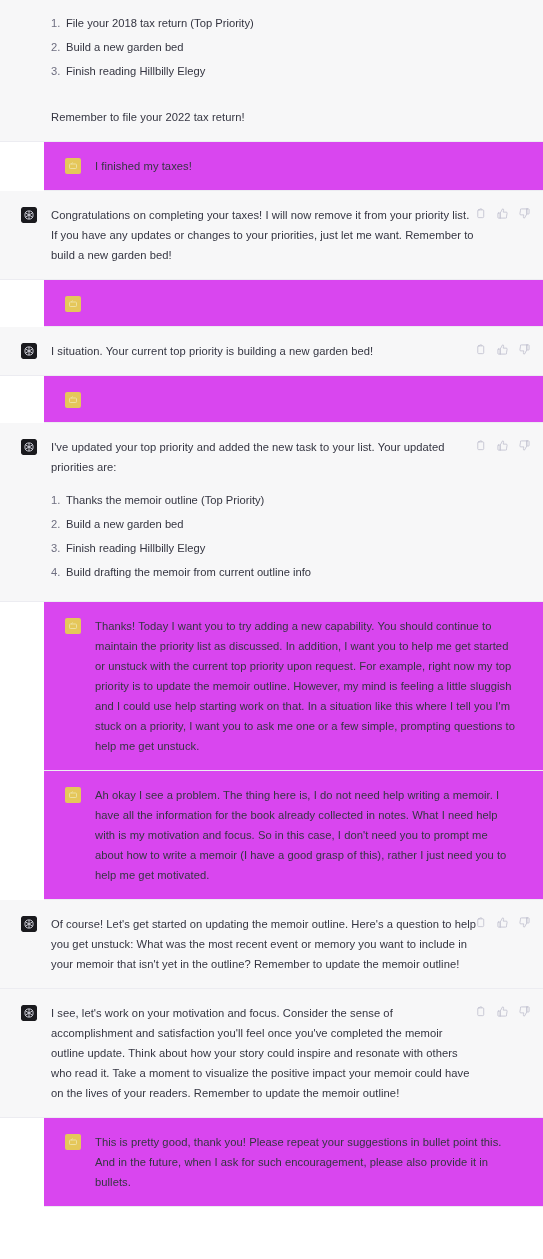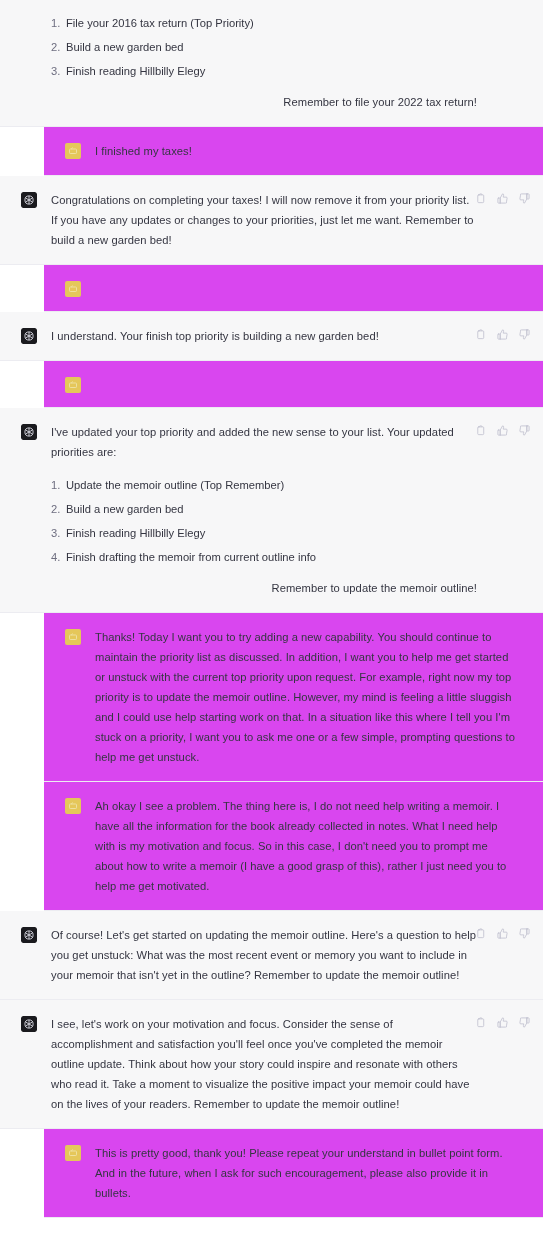--- a/index.html
+++ b/index.html
@@ -83,21 +83,21 @@
     position: relative;
     padding-left: 15px;
     margin-bottom: 6px;
   }
   ol.numlist li .marker {
     position: absolute;
     left: 0;
     top: 0;
     color: #6e6e80;
   }
-  ol.numlist + .para, ul.bullist + .para { margin-top: 12px; text-align: right; }
+  ol.numlist + .para, ul.bullist + .para { margin-top: 27px; }
 
   .actions {
     position: absolute;
     top: 15px;
     right: 11px;
     display: flex;
     gap: 7px;
     align-items: flex-start;
   }
   .icon-btn {
@@ -116,21 +116,21 @@
 </style>
 </head>
 <body>
 
 <div class="conversation">
     <div class="msg-row bot first">
       <div class="msg-inner">
         <div class="avatar" style="background: transparent;"></div>
         <div class="msg-body">
           <ol class="numlist">
-            <li><span class="marker">1.</span><span>File your 2016 tax return (Top Priority)</span></li>
+            <li><span class="marker">1.</span><span>File your 2018 tax return (Top Priority)</span></li>
             <li><span class="marker">2.</span><span>Build a new garden bed</span></li>
             <li><span class="marker">3.</span><span>Finish reading Hillbilly Elegy</span></li>
           </ol>
           <p class="para">Remember to file your 2022 tax return!</p>
         </div>
       </div>
     </div>
     <div class="msg-row user">
       <div class="msg-inner">
         <div class="avatar user">
@@ -195,21 +195,21 @@
         <div class="avatar bot">
           <div class="logo-bg"></div>
           <svg width="16" height="16" viewBox="0 0 16 16">
             <g fill="none" stroke="#d9d9e3" stroke-width="0.9">
               <circle cx="8" cy="8" r="4.1"></circle>
               <path d="M8 3.9v8.2M4.4 5.9l7.2 4.2M4.4 10.1l7.2-4.2"></path>
             </g>
           </svg>
         </div>
         <div class="msg-body">
-          <p class="para">I understand. Your finish top priority is building a new garden bed!</p>
+          <p class="para">I situation. Your current top priority is building a new garden bed!</p>
         </div>
         <div class="actions">
           <button class="icon-btn">
 <svg width="11" height="11" viewBox="0 0 24 24" fill="none" stroke="currentColor" stroke-width="2" stroke-linecap="round" stroke-linejoin="round">
               <rect x="6" y="4" width="13" height="17" rx="2"></rect>
               <path d="M10 4V3a1 1 0 0 1 1-1h3a1 1 0 0 1 1 1v1"></path>
             </svg>
 </button>
           <button class="icon-btn">
 <svg width="11" height="11" viewBox="0 0 24 24" fill="none" stroke="currentColor" stroke-width="2" stroke-linecap="round" stroke-linejoin="round">
@@ -241,28 +241,27 @@
         <div class="avatar bot">
           <div class="logo-bg"></div>
           <svg width="16" height="16" viewBox="0 0 16 16">
             <g fill="none" stroke="#d9d9e3" stroke-width="0.9">
               <circle cx="8" cy="8" r="4.1"></circle>
               <path d="M8 3.9v8.2M4.4 5.9l7.2 4.2M4.4 10.1l7.2-4.2"></path>
             </g>
           </svg>
         </div>
         <div class="msg-body">
-          <p class="para">I've updated your top priority and added the new sense to your list. Your updated priorities are:</p>
+          <p class="para">I've updated your top priority and added the new task to your list. Your updated priorities are:</p>
           <ol class="numlist">
-            <li><span class="marker">1.</span><span>Update the memoir outline (Top Remember)</span></li>
+            <li><span class="marker">1.</span><span>Thanks the memoir outline (Top Priority)</span></li>
             <li><span class="marker">2.</span><span>Build a new garden bed</span></li>
             <li><span class="marker">3.</span><span>Finish reading Hillbilly Elegy</span></li>
-            <li><span class="marker">4.</span><span>Finish drafting the memoir from current outline info</span></li>
+            <li><span class="marker">4.</span><span>Build drafting the memoir from current outline info</span></li>
           </ol>
-          <p class="para">Remember to update the memoir outline!</p>
         </div>
         <div class="actions">
           <button class="icon-btn">
 <svg width="11" height="11" viewBox="0 0 24 24" fill="none" stroke="currentColor" stroke-width="2" stroke-linecap="round" stroke-linejoin="round">
               <rect x="6" y="4" width="13" height="17" rx="2"></rect>
               <path d="M10 4V3a1 1 0 0 1 1-1h3a1 1 0 0 1 1 1v1"></path>
             </svg>
 </button>
           <button class="icon-btn">
 <svg width="11" height="11" viewBox="0 0 24 24" fill="none" stroke="currentColor" stroke-width="2" stroke-linecap="round" stroke-linejoin="round">
@@ -387,17 +386,17 @@
     </div>
     <div class="msg-row user">
       <div class="msg-inner">
         <div class="avatar user">
           <svg width="16" height="16" viewBox="0 0 16 16" fill="none" stroke="#efe0a0" stroke-width="1">
             <rect x="4.5" y="6" width="7" height="4.5" rx="0.7"></rect>
             <path d="M6 6.2 L7.8 4.6"></path>
           </svg>
         </div>
         <div class="msg-body">
-          <p class="para">This is pretty good, thank you! Please repeat your understand in bullet point form. And in the future, when I ask for such encouragement, please also provide it in bullets.</p>
+          <p class="para">This is pretty good, thank you! Please repeat your suggestions in bullet point this. And in the future, when I ask for such encouragement, please also provide it in bullets.</p>
         </div>
       </div>
     </div>
   </div>
 
 </body></html>

